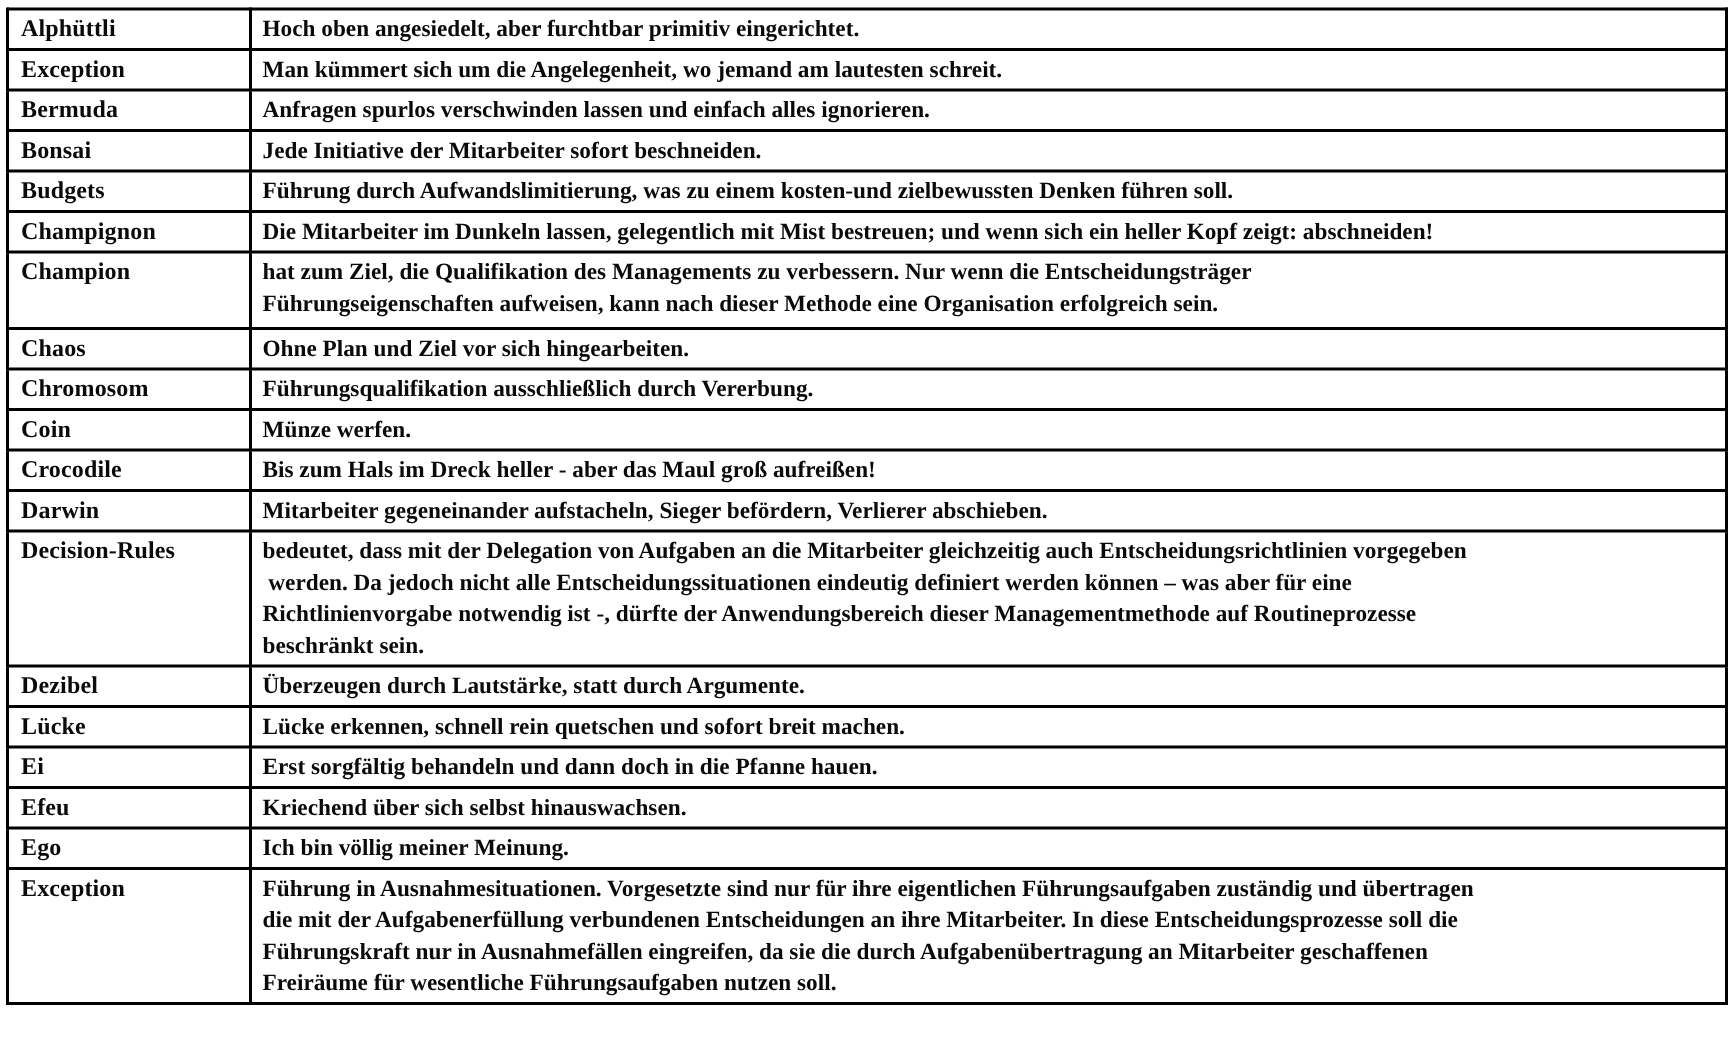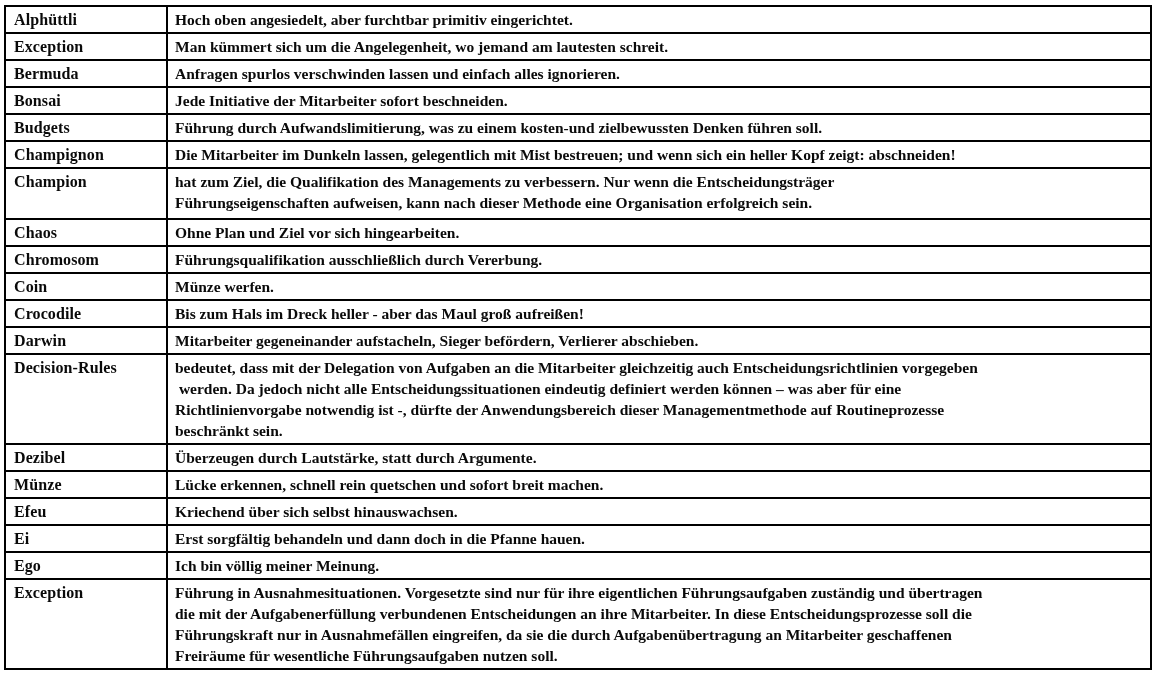--- a/index.html
+++ b/index.html
@@ -110,30 +110,30 @@
         <td class="desc-cell">bedeutet, dass mit der Delegation von Aufgaben an die Mitarbeiter gleichzeitig auch Entscheidungsrichtlinien vorgegeben
  werden. Da jedoch nicht alle Entscheidungssituationen eindeutig definiert werden können – was aber für eine
 Richtlinienvorgabe notwendig ist -, dürfte der Anwendungsbereich dieser Managementmethode auf Routineprozesse
 beschränkt sein.</td>
       </tr>
       <tr class="r1">
         <td class="term-cell">Dezibel</td>
         <td class="desc-cell">Überzeugen durch Lautstärke, statt durch Argumente.</td>
       </tr>
       <tr class="r1">
-        <td class="term-cell">Münze</td>
+        <td class="term-cell">Lücke</td>
         <td class="desc-cell">Lücke erkennen, schnell rein quetschen und sofort breit machen.</td>
+      </tr>
+      <tr class="r1">
+        <td class="term-cell">Ei</td>
+        <td class="desc-cell">Erst sorgfältig behandeln und dann doch in die Pfanne hauen.</td>
       </tr>
       <tr class="r1">
         <td class="term-cell">Efeu</td>
         <td class="desc-cell">Kriechend über sich selbst hinauswachsen.</td>
-      </tr>
-      <tr class="r1">
-        <td class="term-cell">Ei</td>
-        <td class="desc-cell">Erst sorgfältig behandeln und dann doch in die Pfanne hauen.</td>
       </tr>
       <tr class="r1">
         <td class="term-cell">Ego</td>
         <td class="desc-cell">Ich bin völlig meiner Meinung.</td>
       </tr>
       <tr class="r4">
         <td class="term-cell">Exception</td>
         <td class="desc-cell">Führung in Ausnahmesituationen. Vorgesetzte sind nur für ihre eigentlichen Führungsaufgaben zuständig und übertragen
 die mit der Aufgabenerfüllung verbundenen Entscheidungen an ihre Mitarbeiter. In diese Entscheidungsprozesse soll die
 Führungskraft nur in Ausnahmefällen eingreifen, da sie die durch Aufgabenübertragung an Mitarbeiter geschaffenen

